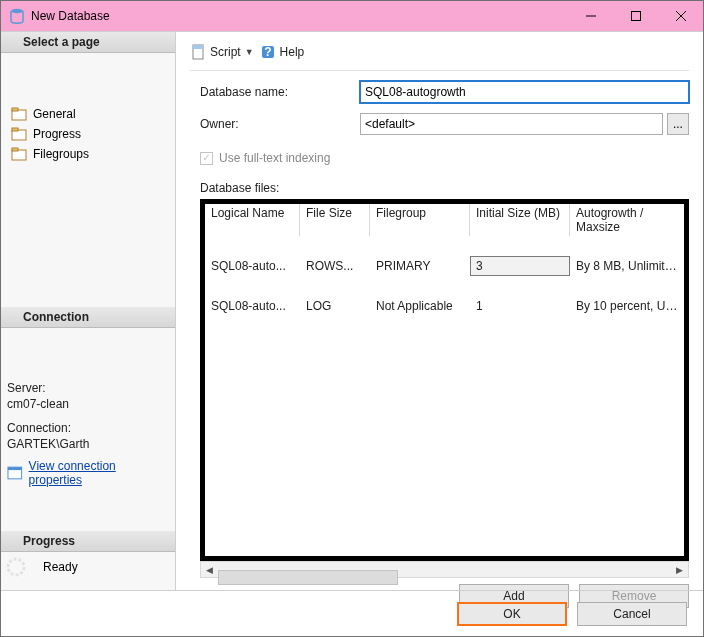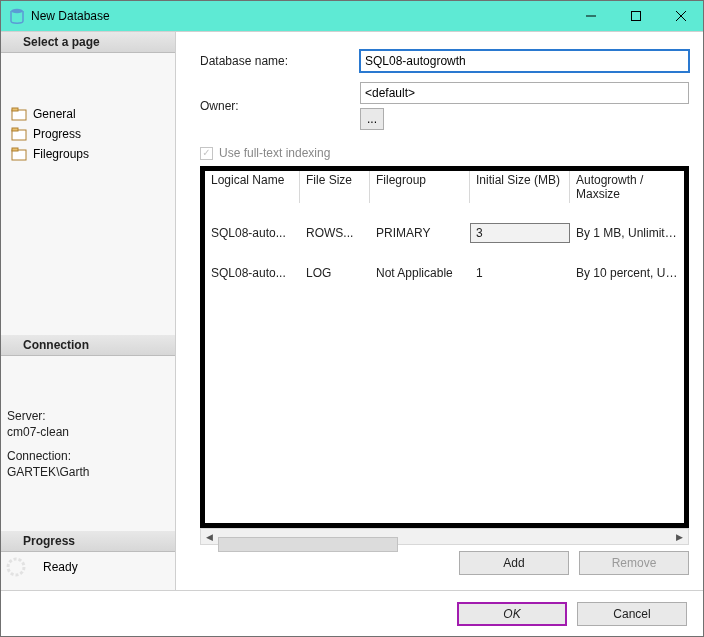--- a/index.html
+++ b/index.html
@@ -1,18 +1,18 @@
 <!DOCTYPE html>
 <html><head>
 <meta charset="utf-8">
 <style>
 * { box-sizing: border-box; font-family: "Segoe UI", Tahoma, sans-serif; font-size: 12px; }
 body { margin: 0; background: #fff; }
 .window { width: 704px; height: 637px; border: 1px solid #707070; display: flex; flex-direction: column; background: #fff; }
-.titlebar { height: 30px; display: flex; align-items: center; padding: 0 0 0 8px; background: #5eead4; }
+.titlebar { height: 30px; display: flex; align-items: center; padding: 0 0 0 8px; background: #f9a8d4; }
 .titlebar .title-icon { width: 16px; height: 16px; margin-right: 6px; }
 .titlebar .title-text { flex: 1; color: #000; }
 .titlebar .winbtn { width: 45px; height: 30px; display: flex; align-items: center; justify-content: center; }
 .titlebar .winbtn svg { display: block; }
 .content { flex: 1; display: flex; border-top: 1px solid #d0d0d0; min-height: 0; }
 .sidebar { width: 175px; border-right: 1px solid #cfcfcf; display: flex; flex-direction: column; background: #f7f7f7; }
 .sidehead { background: linear-gradient(#e8e8e8,#d7d7d7); padding: 3px 22px; font-weight: bold; color: #222; border-bottom: 1px solid #bcbcbc; }
 .sideblock { padding: 4px 6px; margin-top: 47px; }
 .page-item { display: flex; align-items: center; gap: 6px; padding: 3px 4px; color: #000; }
 .page-icon { width: 16px; height: 14px; flex-shrink: 0; }
@@ -25,21 +25,21 @@
 .main { flex: 1; display: flex; flex-direction: column; padding: 8px 14px 0 14px; background: #fff; min-width: 0; }
 .toolbar { display: flex; align-items: center; gap: 6px; padding: 4px 0 10px 0; border-bottom: 1px solid #e3e3e3; }
 .tool-item { display: flex; align-items: center; gap: 4px; color: #222; }
 .tool-item svg { width: 16px; height: 16px; }
 .caret { font-size: 9px; color: #444; }
 .form-row { display: flex; align-items: center; padding: 10px 0 0 10px; }
 .form-lbl { width: 160px; color: #222; }
 .form-inp { flex: 1; }
 input.txt, input.txtsel { width: 100%; height: 22px; border: 1px solid #adadad; padding: 1px 4px; font-family: inherit; }
 input.txtsel { border: 1px solid #2a79d0; outline: 1px solid #2a79d0; }
-.owner-row { display: flex; gap: 4px; flex-direction: column; }
+.owner-row { display: flex; gap: 4px; }
 .btn-ellipsis { width: 24px; height: 22px; border: 1px solid #adadad; background: #e9e9e9; display: flex; align-items: center; justify-content: center; }
 .chk-row { display: flex; align-items: center; gap: 6px; padding: 16px 0 6px 10px; color: #888; }
 .chk-box { width: 13px; height: 13px; border: 1px solid #c5c5c5; display: flex; align-items: center; justify-content: center; color: #c5c5c5; font-size: 10px; line-height: 1; }
 .section-lbl { padding: 10px 0 4px 10px; color: #222; }
 .grid-wrap { margin: 0 0 0 10px; border: 5px solid #000000; }
 .grid-header, .grid-row { display: flex; }
 .grid-header div { padding: 2px 6px; border-right: 1px solid #d8d8d8; color: #222; background: #fff; }
 .grid-header div:last-child { border-right: none; }
 .grid-row div { padding: 3px 6px; color: #222; white-space: nowrap; overflow: hidden; text-overflow: ellipsis; margin-top: 20px; }
 .col-ln { width: 95px; }
@@ -50,21 +50,21 @@
 .grid-row .col-is.cell-sel { border: 1px solid #7a7a7a; background: #f2f2f2; padding: 2px 5px; }
 .grid-body { height: 320px; overflow: hidden; }
 .hscroll { margin: 0 0 6px 10px; height: 17px; background: #f1f1f1; border: 1px solid #d8d8d8; display: flex; align-items: center; }
 .hscroll .arrow { width: 17px; height: 15px; display: flex; align-items: center; justify-content: center; color: #555; font-size: 9px; }
 .hscroll .track { flex: 1; position: relative; }
 .hscroll .thumb { position: absolute; left: 0; top: 0; height: 15px; width: 180px; background: #dcdcdc; border: 1px solid #c2c2c2; }
 .add-remove { display: flex; justify-content: flex-end; gap: 10px; padding: 0 0 6px 10px; align-items: center; }
 .btn { width: 110px; height: 24px; border: 1px solid #adadad; background: #e9e9e9; display: flex; align-items: center; justify-content: center; color: #222; }
 .btn.disabled { color: #9a9a9a; }
 .footer { height: 46px; border-top: 1px solid #d0d0d0; display: flex; justify-content: flex-end; align-items: center; gap: 10px; padding: 0 16px; }
-.btn-primary { border: 2px solid #a21caf; font-style: italic; }
+.btn-primary { border: 2px solid #f97316; }
 </style>
 </head>
 <body>
 
 <div class="window">
 
   <div class="titlebar">
     <svg class="title-icon" viewBox="0 0 16 16">
         <ellipse cx="8" cy="3" rx="6" ry="2.2" fill="#5b9bd5"></ellipse>
         <path d="M2 3v10c0 1.2 2.7 2.2 6 2.2s6-1 6-2.2V3" fill="none" stroke="#5b9bd5" stroke-width="1.5"></path>
@@ -115,32 +115,56 @@
           <span>Filegroups</span>
         </div>
       </div>
       <div class="filler"></div>
       <div class="sidehead">Connection</div>
       <div class="sideblock">
         <div class="conn-lbl">Server:</div>
         <div class="conn-val">cm07-clean</div>
         <div class="conn-lbl">Connection:</div>
         <div class="conn-val">GARTEK\Garth</div>
+        <a class="link">
+          <svg width="16" height="14" viewBox="0 0 16 14">
+              <rect x="1" y="1" width="14" height="12" fill="#fff" stroke="#4a90d9"></rect>
+              <rect x="1" y="1" width="14" height="3" fill="#4a90d9"></rect>
+            </svg>
+          <span>View connection properties</span>
+        </a>
       </div>
       <div style="height:40px"></div>
       <div class="sidehead">Progress</div>
       <div class="progress-row">
         <svg class="spinner" viewBox="0 0 22 22">
             <circle cx="11" cy="11" r="8" fill="none" stroke="#e2e2e2" stroke-width="3" stroke-dasharray="3 2"></circle>
           </svg>
         <span>Ready</span>
       </div>
     </div>
 
     <div class="main">
+      <div class="toolbar">
+        <div class="tool-item">
+          <svg viewBox="0 0 16 16">
+              <rect x="3" y="1" width="10" height="14" fill="#fff" stroke="#888"></rect>
+              <rect x="3" y="1" width="10" height="4" fill="#a8c8e8"></rect>
+            </svg>
+          <span>Script</span>
+          <span class="caret">▼</span>
+        </div>
+        <div class="tool-item">
+          <svg viewBox="0 0 16 16">
+              <rect x="2" y="2" width="12" height="12" rx="2" fill="#4a90d9"></rect>
+              <text x="8" y="12" text-anchor="middle" fill="#fff" font-size="10" font-weight="bold">?</text>
+            </svg>
+          <span>Help</span>
+        </div>
+      </div>
 
       <div class="form-row">
         <div class="form-lbl">Database name:</div>
         <div class="form-inp">
           <input class="txtsel" type="text" value="SQL08-autogrowth" style="">
         </div>
       </div>
 
       <div class="form-row">
         <div class="form-lbl">Owner:</div>
@@ -148,36 +172,37 @@
           <input class="txt" type="text" value="&lt;default&gt;" style="">
           <div class="btn-ellipsis">...</div>
         </div>
       </div>
 
       <div class="chk-row">
         <div class="chk-box">✓</div>
         <span>Use full-text indexing</span>
       </div>
 
+      <div class="section-lbl">Database files:</div>
 
       <div class="grid-wrap">
         <div class="grid-header">
           <div class="col-ln">Logical Name</div>
           <div class="col-ft">File Size</div>
           <div class="col-fg">Filegroup</div>
           <div class="col-is">Initial Size (MB)</div>
           <div class="col-ag">Autogrowth / Maxsize</div>
         </div>
         <div class="grid-body">
           <div class="grid-row">
             <div class="col-ln">SQL08-auto...</div>
             <div class="col-ft">ROWS...</div>
             <div class="col-fg">PRIMARY</div>
             <div class="col-is cell-sel">3</div>
-            <div class="col-ag">By 1 MB, Unlimited</div>
+            <div class="col-ag">By 8 MB, Unlimited</div>
           </div>
           <div class="grid-row">
             <div class="col-ln">SQL08-auto...</div>
             <div class="col-ft">LOG</div>
             <div class="col-fg">Not Applicable</div>
             <div class="col-is">1</div>
             <div class="col-ag">By 10 percent, Unlimited</div>
           </div>
         </div>
       </div>

